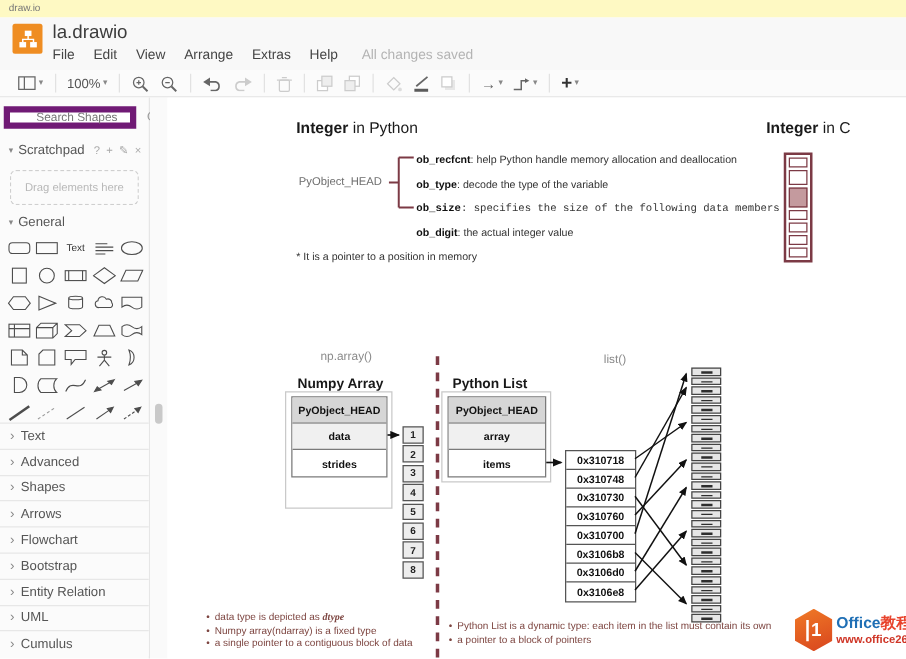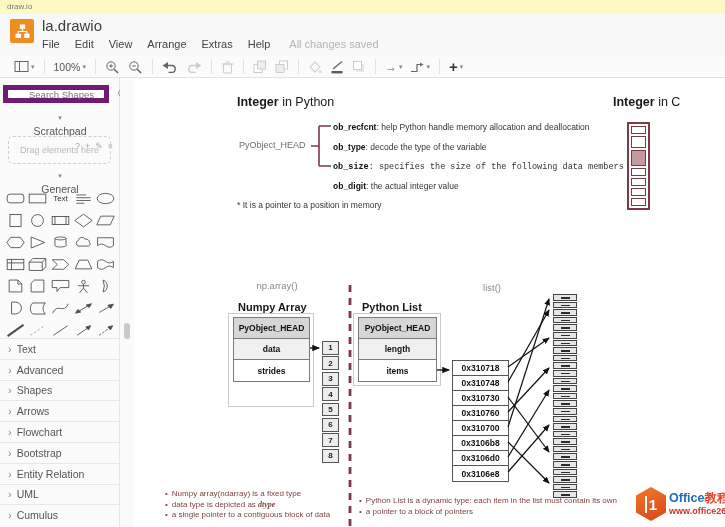--- a/index.html
+++ b/index.html
@@ -27,21 +27,21 @@
   
   .sidebar{position:absolute;left:0;top:78px;width:120px;height:449px;background:#fbfbfb;
            border-right:1px solid #e6e6e6;box-sizing:border-box;}
   .search{position:absolute;left:3px;top:7px;width:106px;height:18px;box-sizing:border-box;
           border:5px solid #701a75;background:#fff;display:flex;align-items:center;padding-left:16px;}
   .search input{border:none;outline:none;width:86px;font-size:9.5px;color:#444;padding-left:5px;
           font-family:"Liberation Sans",sans-serif;background:transparent;}
   .mag{position:relative;width:10px;height:10px;}
   .mag::before{content:"";position:absolute;left:1px;top:0;width:6px;height:6px;border:1.2px solid #9a9a9a;border-radius:50%;}
   .mag::after{content:"";position:absolute;left:7px;top:7px;width:3px;height:1.2px;background:#9a9a9a;transform:rotate(45deg);}
-  .side-head{position:absolute;left:7px;font-size:10.5px;color:#555;display:flex;align-items:center;gap:4px;width:106px;flex-direction:column;}
+  .side-head{position:absolute;left:7px;font-size:10.5px;color:#555;display:flex;align-items:center;gap:4px;width:106px;}
   .side-head .tools{margin-left:auto;color:#a9a9a9;font-size:9px;display:flex;gap:5px;}
   .dragbox{position:absolute;left:8px;top:58px;width:103px;height:28px;border:1.3px dashed #cfcfcf;border-radius:5px;
            display:flex;align-items:center;justify-content:center;font-size:9px;color:#b8b8b8;box-sizing:border-box;}
   .shapes{position:absolute;left:4px;top:112px;width:113px;display:grid;grid-template-columns:repeat(5,1fr);
           row-gap:6px;justify-items:center;align-items:center;}
   .shp{width:21px;height:16px;display:flex;align-items:center;justify-content:center;}
   .shp svg{stroke:#4d4d4d;fill:none;stroke-width:1.1;}
   .shp .txtlbl{font-size:8px;color:#333;}
   .sections{position:absolute;left:0;top:260px;width:119px;}
   .side-section{height:20.8px;border-top:1px solid #e7e7e7;display:flex;align-items:center;
@@ -551,21 +551,21 @@
       <div>5</div>
       <div>6</div>
       <div>7</div>
       <div>8</div>
     </div>
 
     <div class="abs title-sm" style="left:228px;top:223px;">Python List</div>
     <div class="frame" style="left:219px;top:235px;width:86px;height:71px;"></div>
     <div class="dtable" style="left:224px;top:239px;width:77px;">
       <div class="row hdr">PyObject_HEAD</div>
-      <div class="row lt">length</div>
+      <div class="row lt">array</div>
       <div class="row">items</div>
     </div>
 
     <div class="hexcol">
       <div>0x310718</div>
       <div>0x310748</div>
       <div>0x310730</div>
       <div>0x310760</div>
       <div>0x310700</div>
       <div>0x3106b8</div>
@@ -670,22 +670,22 @@
       <line x1="374" y1="304" x2="415" y2="232" stroke="#111" stroke-width="1.2" marker-end="url(#ah)"></line>
       <line x1="374" y1="319" x2="415" y2="374" stroke="#111" stroke-width="1.2" marker-end="url(#ah)"></line>
       <line x1="374" y1="334" x2="415" y2="290" stroke="#111" stroke-width="1.2" marker-end="url(#ah)"></line>
       <line x1="374" y1="349" x2="415" y2="221" stroke="#111" stroke-width="1.2" marker-end="url(#ah)"></line>
       <line x1="374" y1="364" x2="415" y2="405" stroke="#111" stroke-width="1.2" marker-end="url(#ah)"></line>
       <line x1="374" y1="379" x2="415" y2="312" stroke="#111" stroke-width="1.2" marker-end="url(#ah)"></line>
       <line x1="374" y1="394" x2="415" y2="347" stroke="#111" stroke-width="1.2" marker-end="url(#ah)"></line>
     </svg>
 
     <ul class="bl" style="left:31px;top:411px;width:200px;">
+      <li><span>data type is depicted as </span><span class="em">dtype</span></li>
       <li><span>Numpy array(ndarray) is a fixed type</span></li>
-      <li><span>data type is depicted as </span><span class="em">dtype</span></li>
       <li><span>a single pointer to a contiguous block of data</span></li>
     </ul>
     <ul class="bl" style="left:225px;top:418px;width:310px;">
       <li><span>Python List is a dynamic type: each item in the list must contain its own</span></li>
       <li><span>a pointer to a block of pointers</span></li>
     </ul>
 
     <div class="wm">
       <div class="wm-logo">
         <span>1</span>

